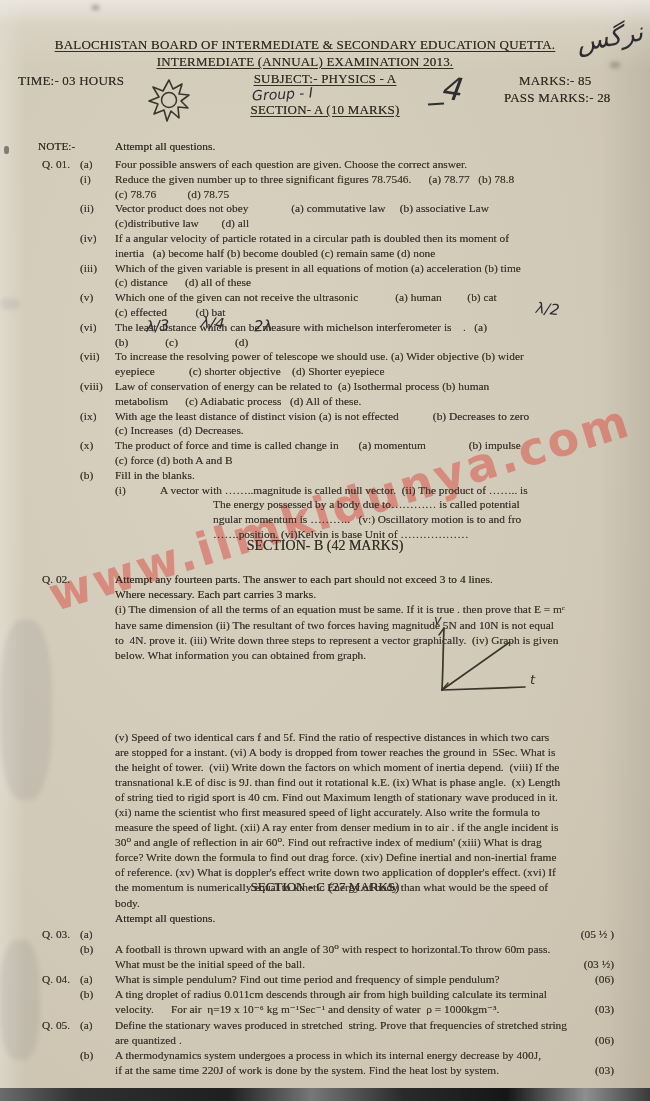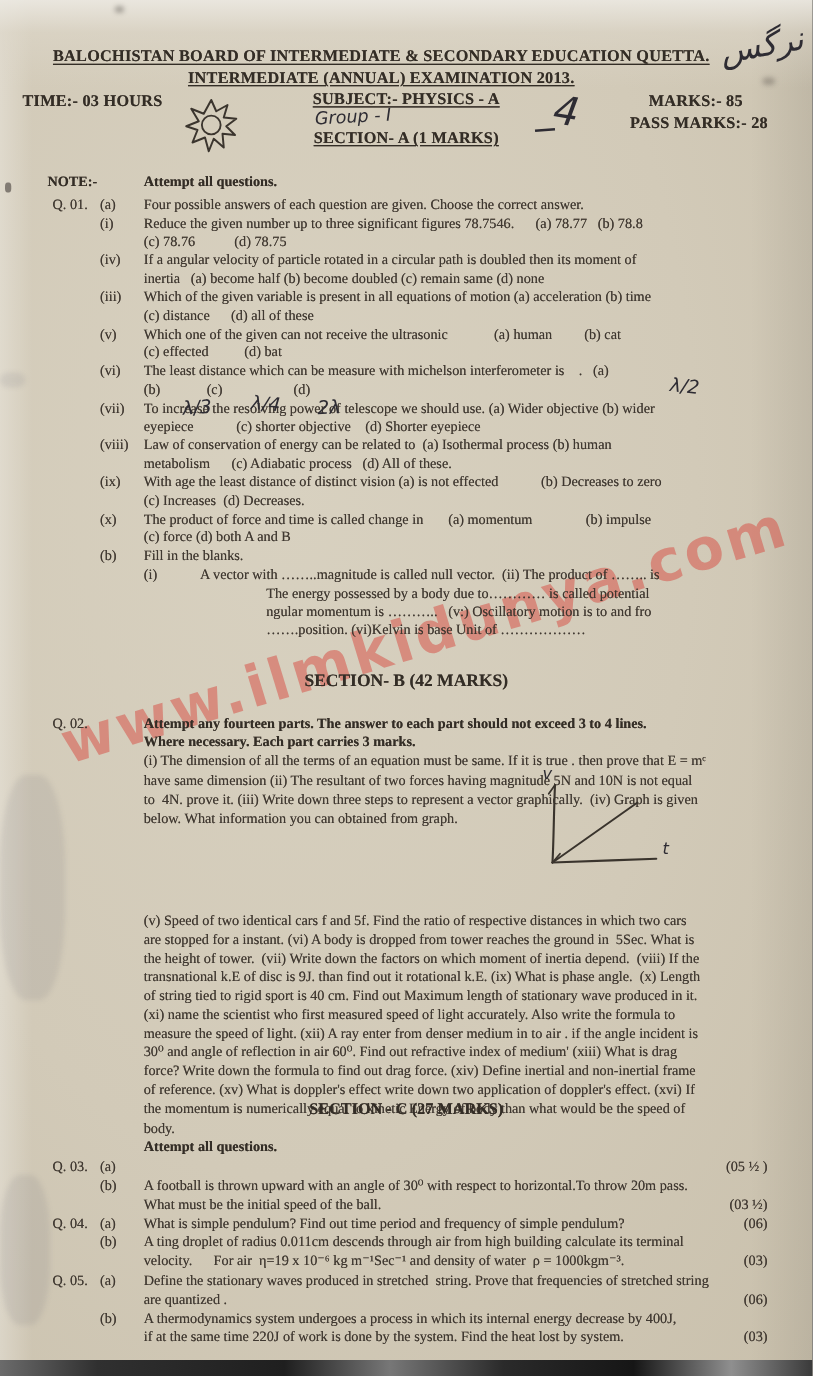--- a/index.html
+++ b/index.html
@@ -8,21 +8,21 @@
     font-family:"Liberation Serif","DejaVu Serif",serif;
     color:#3f3831;
     background:
       linear-gradient(180deg, rgba(236,233,226,.9) 0px, rgba(222,216,203,.55) 26px, rgba(0,0,0,0) 70px),
       linear-gradient(90deg, rgba(255,255,255,.28) 0px, rgba(0,0,0,0) 26px, rgba(0,0,0,0) 600px, rgba(0,0,0,.07) 650px),
       radial-gradient(ellipse at 35% 35%, #d8d1c0 0%, #d2cab8 55%, #c9c0ac 100%);
   }
   .abs{position:absolute;}
   .center{left:0;right:0;text-align:center;}
   .ink{text-shadow:0 0 .5px rgba(64,54,44,.75);}
-  .b{font-weight:bold;color:#332d26;}
+  .b{font-weight:normal;color:#332d26;}
   .u{text-decoration:underline;text-underline-offset:2px;}
   .hdr{font-size:13px;letter-spacing:.2px;}
   .body-txt{font-size:11.4px;margin-top:16px;}
   .row{display:flex;position:relative;padding-left:24px;}
   .c1{flex:0 0 38px;}
   .c2{flex:0 0 35px;}
   .txt{flex:1;white-space:pre-wrap;}
   .marks{position:absolute;right:2px;bottom:0;white-space:nowrap;}
   .fillrow{padding-left:97px;}
   .c2f{flex:0 0 45px;}
@@ -46,21 +46,21 @@
 
   <div class="abs watermark" style="left:58px;top:568px;">www.ilmkidunya.com</div>
 
   <div class="abs center hdr b u ink" style="top:37px;padding-right:40px;">BALOCHISTAN BOARD OF INTERMEDIATE &amp; SECONDARY EDUCATION QUETTA.</div>
   <div class="abs center hdr b u ink" style="top:54px;padding-right:40px;">INTERMEDIATE (ANNUAL) EXAMINATION 2013.</div>
   <div class="abs hdr b ink" style="left:18px;top:73px;">TIME:- 03 HOURS</div>
   <div class="abs center hdr b u ink" style="top:71px;">SUBJECT:- PHYSICS - A</div>
   <div class="abs hdr b ink" style="left:519px;top:73px;">MARKS:- 85</div>
   <div class="abs hdr b ink" style="left:504px;top:90px;">PASS MARKS:- 28</div>
   <div class="abs hand" style="left:252px;top:86px;font-size:14px;transform:rotate(-3deg);">Group - I</div>
-  <div class="abs center hdr b u ink" style="top:102px;">SECTION- A (1 MARKS)</div>
+  <div class="abs center hdr b u ink" style="top:102px;">SECTION- A (10 MARKS)</div>
 
   <div class="abs hand" style="left:443px;top:70px;font-size:32px;transform:rotate(9deg);">4</div>
   <div class="abs" style="left:428px;top:103px;width:16px;height:2px;background:#2e2c33;transform:rotate(-4deg);"></div>
   <div class="abs hand" style="left:576px;top:22px;font-size:26px;transform:rotate(-10deg);direction:rtl;">نرگس</div>
 
   <div class="abs" style="left:146px;top:76px;">
     <svg width="46" height="48" viewBox="0 0 46 48">
       <path d="M23 4 L27 13 L36 8 L33 18 L43 19 L35 25 L42 32 L32 31 L33 42 L25 35 L21 45 L18 34 L8 38 L12 28 L3 25 L13 21 L7 11 L17 15 Z" fill="none" stroke="#3b352e" stroke-width="1.6" stroke-linejoin="round"></path>
       <circle cx="23" cy="24" r="7.5" fill="none" stroke="#3b352e" stroke-width="1.5"></circle>
     </svg>
@@ -75,20 +75,26 @@
     <div class="row">
         <span class="c1">Q. 01.</span>
         <span class="c2">(a)</span>
         <span class="txt">Four possible answers of each question are given. Choose the correct answer.</span>
       </div>
     <div class="row">
         <span class="c1"></span>
         <span class="c2">(i)</span>
         <span class="txt">Reduce the given number up to three significant figures 78.7546.      (a) 78.77   (b) 78.8
 (c) 78.76           (d) 78.75</span>
+      </div>
+    <div class="row">
+        <span class="c1"></span>
+        <span class="c2">(ii)</span>
+        <span class="txt">Vector product does not obey               (a) commutative law     (b) associative Law
+(c)distributive law        (d) all</span>
       </div>
     <div class="row">
         <span class="c1"></span>
         <span class="c2">(iv)</span>
         <span class="txt">If a angular velocity of particle rotated in a circular path is doubled then its moment of
 inertia   (a) become half (b) become doubled (c) remain same (d) none</span>
       </div>
     <div class="row">
         <span class="c1"></span>
         <span class="c2">(iii)</span>
@@ -193,21 +199,21 @@
 
   <div class="abs body-txt ink" style="left:18px;top:911px;width:598px;line-height:15.1px;">
     <div class="row">
         <span class="c1">Q. 03.</span>
         <span class="c2">(a)</span>
         <span class="marks">(05 ½ )</span>
       </div>
     <div class="row">
         <span class="c1"></span>
         <span class="c2">(b)</span>
-        <span class="txt">A football is thrown upward with an angle of 30⁰ with respect to horizontal.To throw 20m pass.
+        <span class="txt">A football is thrown upward with an angle of 30⁰ with respect to horizontal.To throw 60m pass.
 What must be the initial speed of the ball.</span>
         <span class="marks">(03 ½)</span>
       </div>
     <div class="row">
         <span class="c1">Q. 04.</span>
         <span class="c2">(a)</span>
         <span class="txt">What is simple pendulum? Find out time period and frequency of simple pendulum?</span>
         <span class="marks">(06)</span>
       </div>
     <div class="row">

